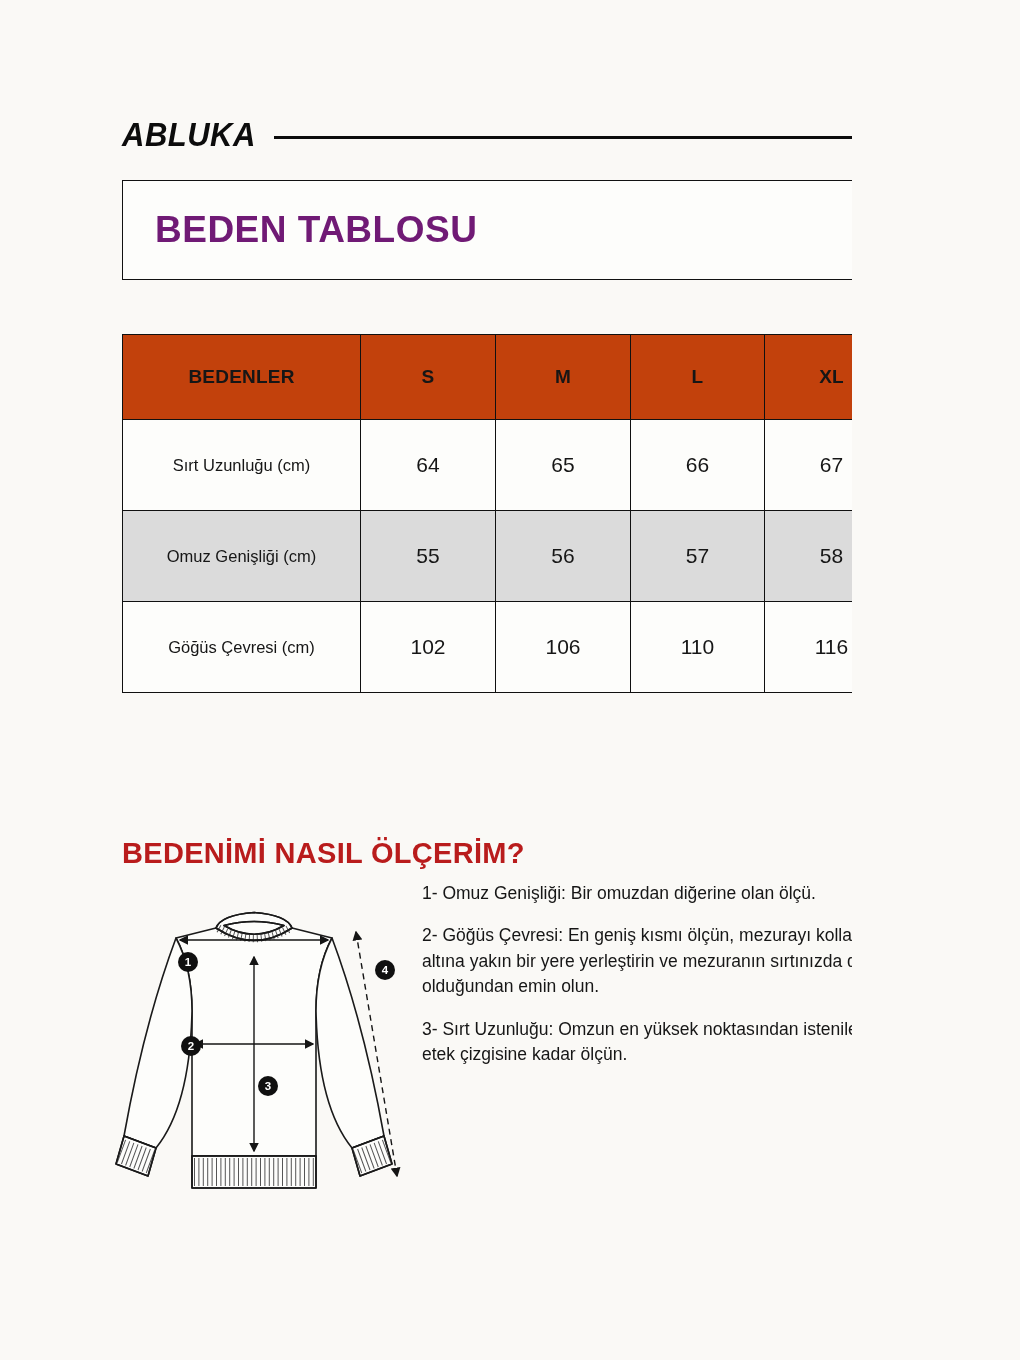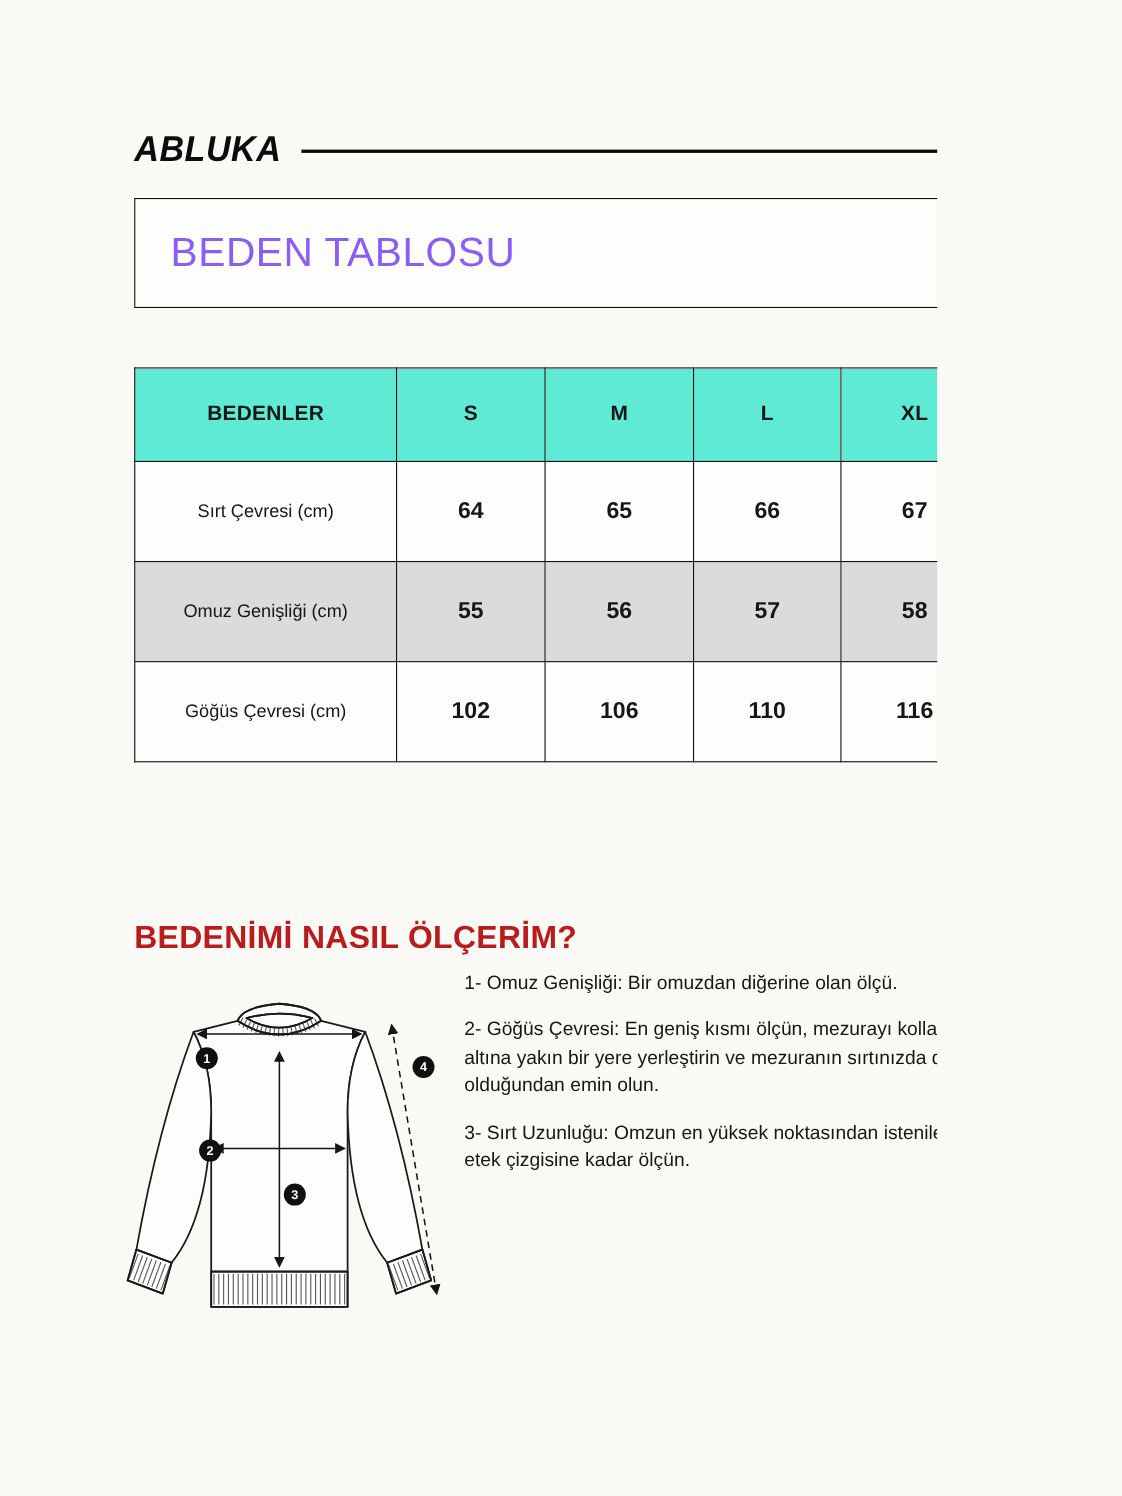--- a/index.html
+++ b/index.html
@@ -20,39 +20,39 @@
   }
   .brand-rule { flex:1; height:3px; background:#0c0c0c; margin-left:18px; margin-top:2px; }
 
   
   .title-box {
     position:absolute; top:140px; left:122px; width:776px; height:100px;
     border:1.5px solid #111; background:#fdfdfb;
     display:flex; flex-direction:column; justify-content:center; gap:7px;
     padding-left:32px;
   }
-  .title-box h1 { font-size:37px; font-weight:400; letter-spacing:.5px; color:#8b5cf6; }
+  .title-box h1 { font-size:37px; font-weight:700; letter-spacing:.5px; color:#701a75; }
   .title-box .subtitle { font-size:17px; font-weight:700; color:#151515; }
 
   
   .size-table {
     position:absolute; top:294px; left:122px; width:776px;
     border-collapse:collapse; table-layout:fixed;
   }
   .size-table th, .size-table td {
     border:1px solid #101010; text-align:center; vertical-align:middle;
     overflow:hidden;
   }
-  .size-table thead tr { height:85px; background:#5eead4; }
+  .size-table thead tr { height:85px; background:#c2410c; }
   .size-table thead th { font-size:19px; font-weight:700; letter-spacing:.2px; }
   .size-table tbody tr { height:91px; }
   .size-table tbody tr:nth-child(odd)  { background:#fdfdfb; }
   .size-table tbody tr:nth-child(even) { background:#dbdbdb; }
   .size-table td.row-label  { font-size:16.5px; font-weight:400; }
-  .size-table td.size-value { font-size:21px;  font-weight:700; }
+  .size-table td.size-value { font-size:21px;  font-weight:400; }
 
   
   .measure-heading {
     position:absolute; top:797px; left:122px;
     font-size:29px; font-weight:800; letter-spacing:.3px; color:#b91c1c;
   }
   .figure { position:absolute; top:866px; left:104px; width:305px; height:325px; }
   .figure svg { display:block; }
   .figure svg text { font-family:"Liberation Sans","DejaVu Sans",sans-serif; font-weight:700; font-size:11.5px; fill:#ffffff; text-anchor:middle; }
 
@@ -85,21 +85,21 @@
       <tr>
         <th>BEDENLER</th>
         <th>S</th>
         <th>M</th>
         <th>L</th>
         <th>XL</th>
       </tr>
     </thead>
     <tbody>
       <tr>
-        <td class="row-label">Sırt Çevresi (cm)</td>
+        <td class="row-label">Sırt Uzunluğu (cm)</td>
         <td class="size-value">64</td>
         <td class="size-value">65</td>
         <td class="size-value">66</td>
         <td class="size-value">67</td>
       </tr>
       <tr>
         <td class="row-label">Omuz Genişliği (cm)</td>
         <td class="size-value">55</td>
         <td class="size-value">56</td>
         <td class="size-value">57</td>

